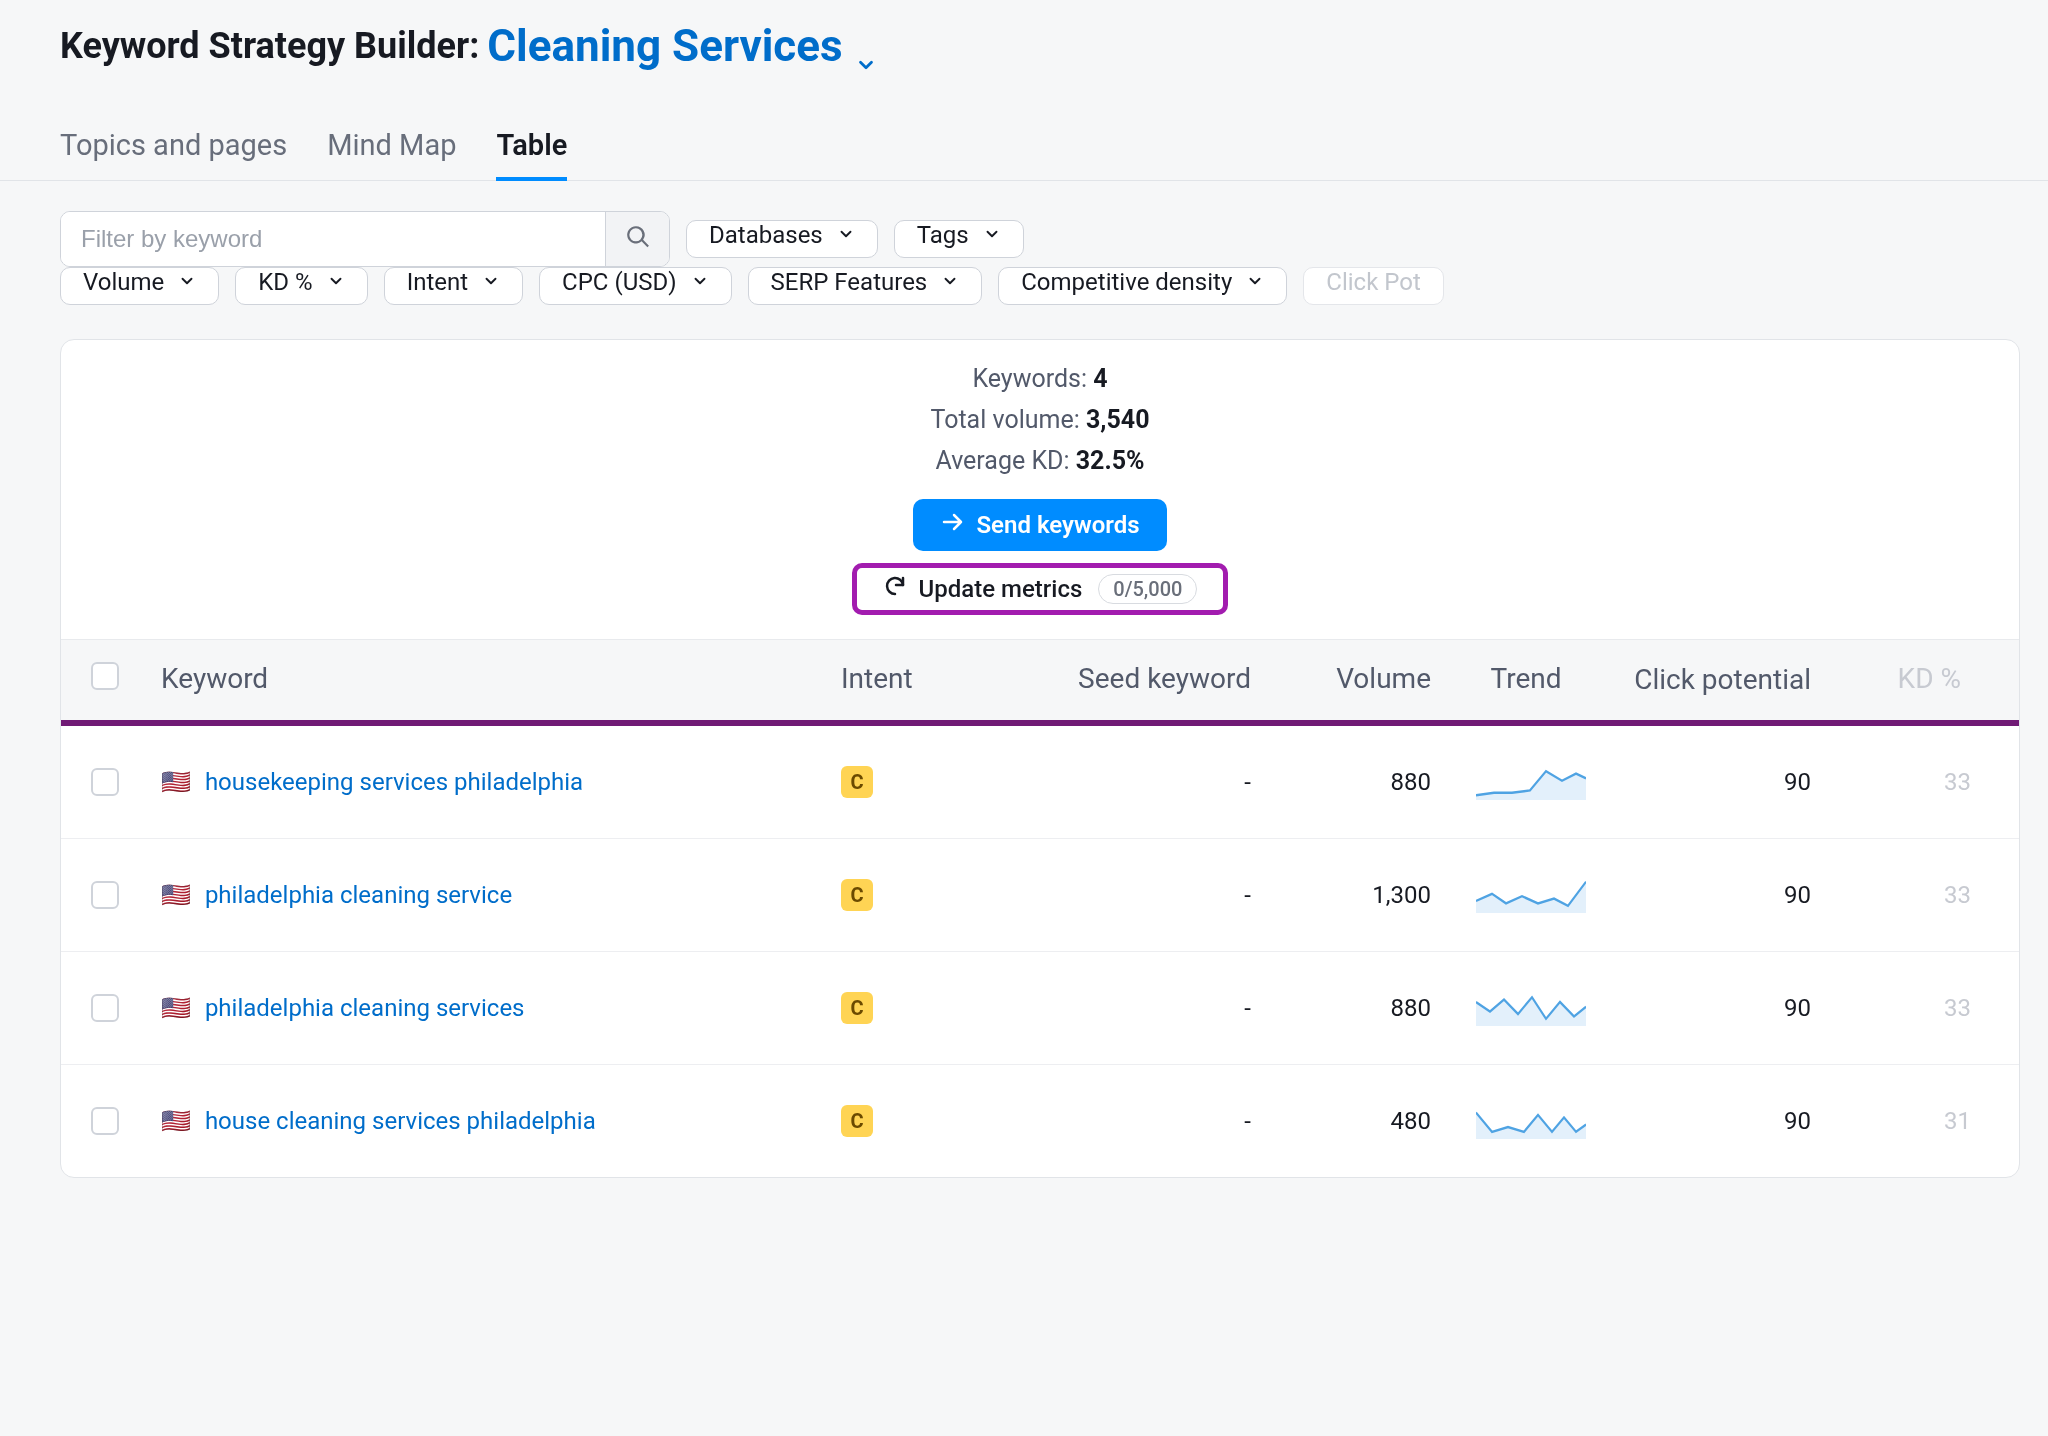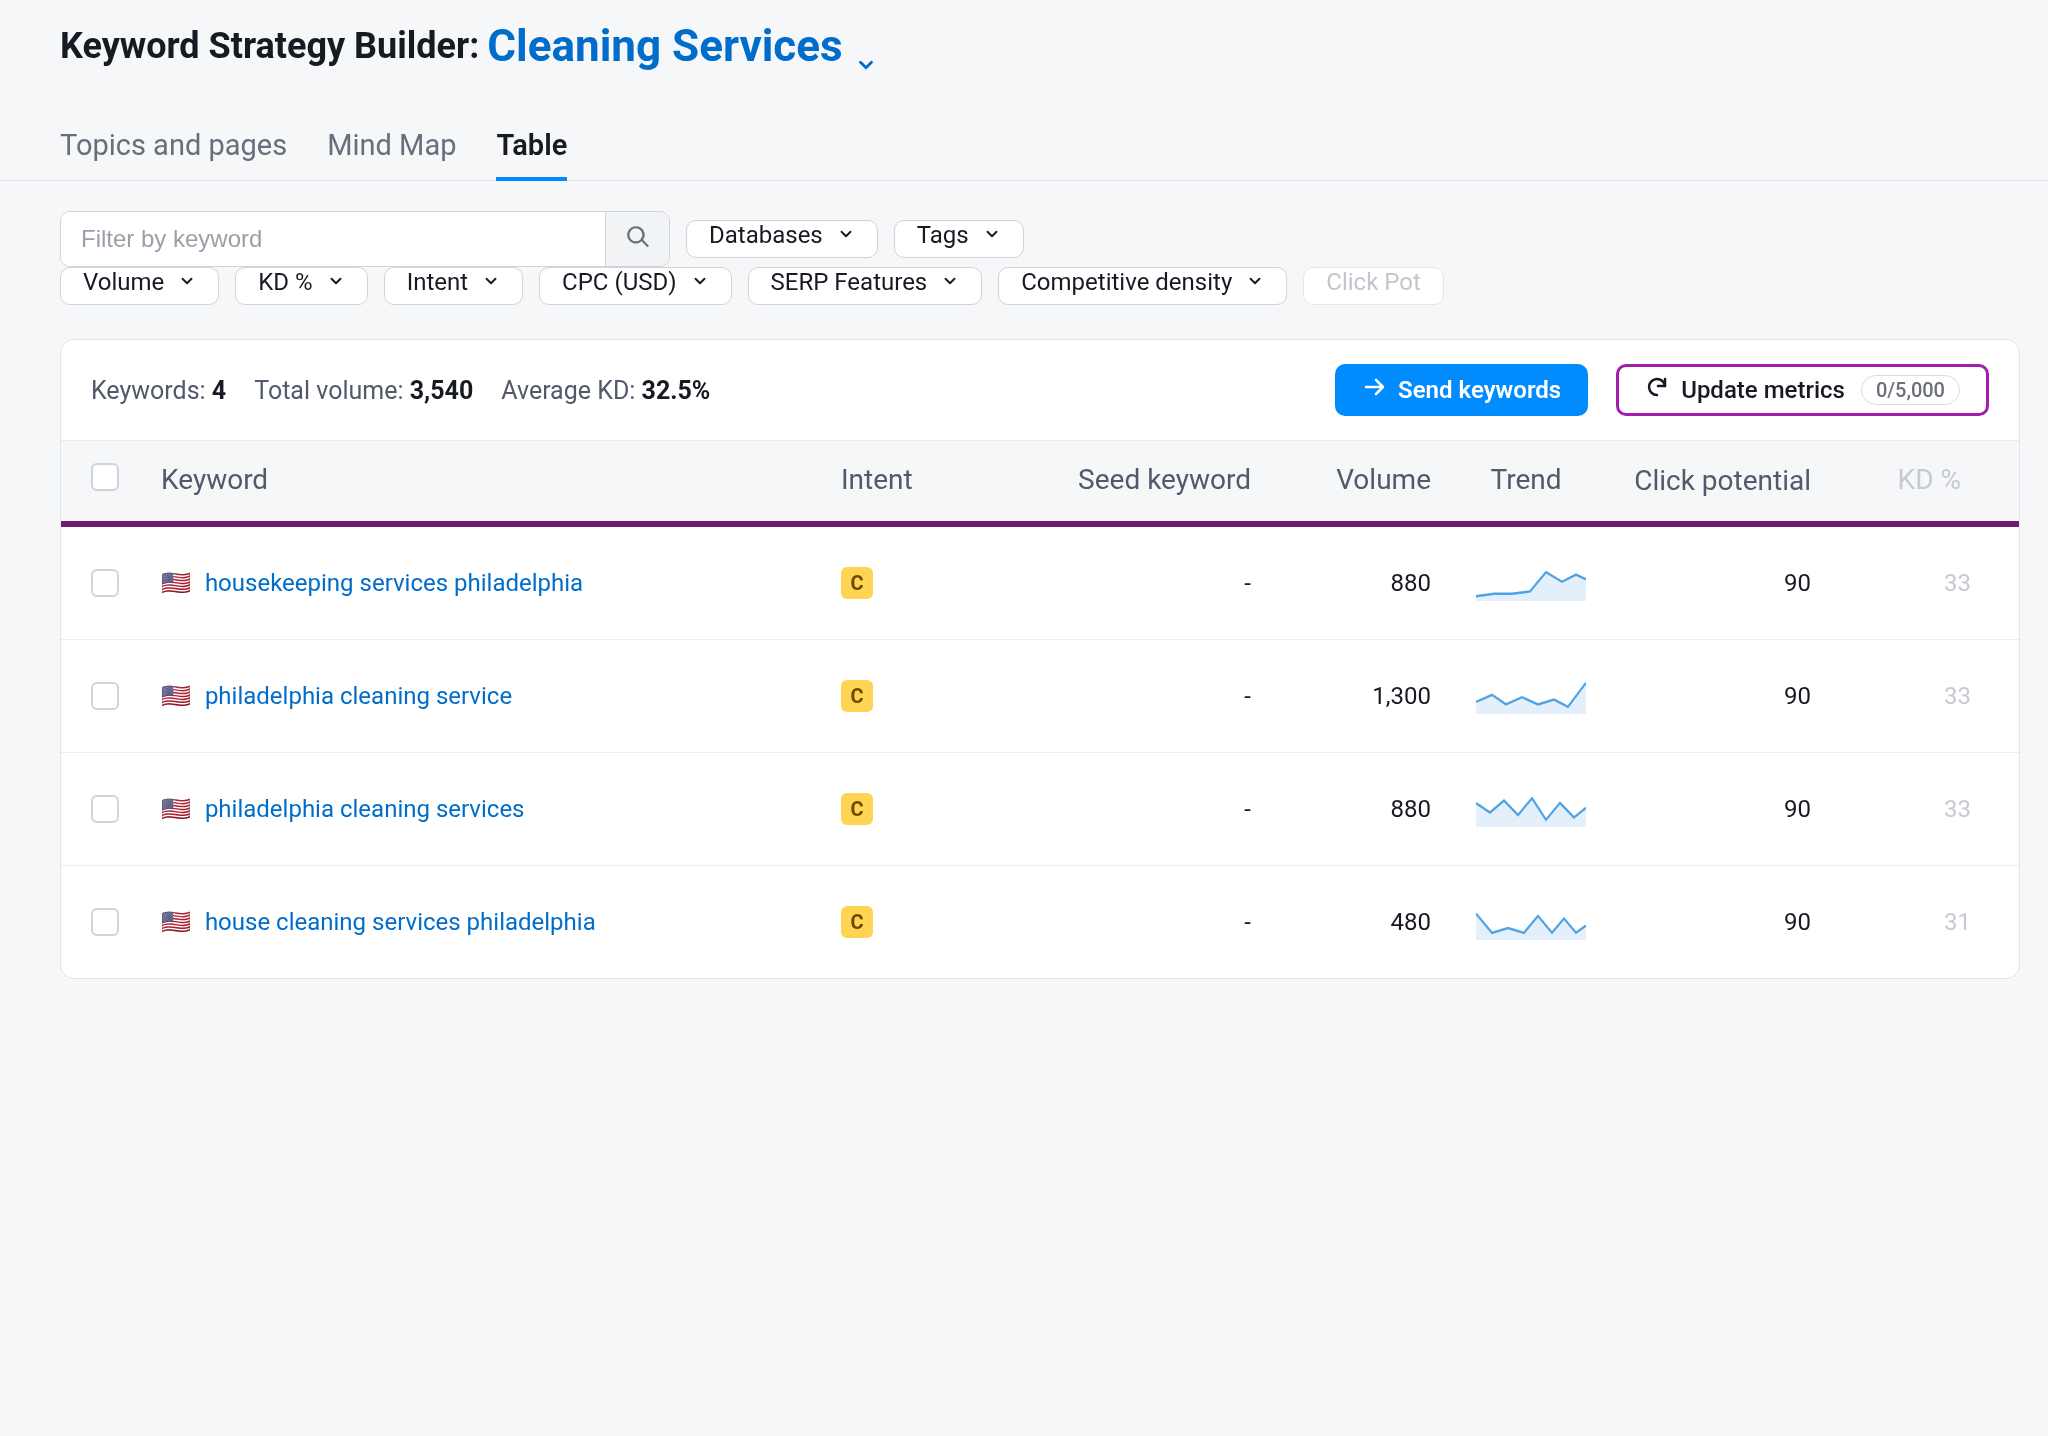--- a/index.html
+++ b/index.html
@@ -126,45 +126,46 @@
   margin-top: 34px;
   background: #fff;
   border: 1px solid #e1e4e8;
   border-radius: 14px;
   overflow: hidden;
   width: 1960px;
 }
 .summary {
   display: flex;
   align-items: center;
-  gap: 28px;
+  gap: 12px;
   padding: 24px 30px;
   border-bottom: 1px solid #e8eaed;
   font-size: 25px;
+  flex-direction: column;
 }
 .summary .label { color: #52596a; }
 .summary .val { font-weight: 700; color: #171a22; }
 .spacer { flex: 1; }
 .btn {
   display: inline-flex;
   align-items: center;
   gap: 12px;
   height: 52px;
   padding: 0 26px;
   border-radius: 10px;
   font-size: 24px;
   font-weight: 600;
   cursor: pointer;
   border: 1px solid transparent;
 }
 .btn-primary { background: #008cff; color: #fff; }
 .btn-primary svg { width: 24px; height: 24px; fill: #fff; stroke:#fff; }
 .btn-secondary {
   background: #fff;
-  border: 3px solid #a21caf;
+  border: 5px solid #a21caf;
   color: #171a22;
   font-weight: 500;
 }
 .btn-secondary svg { width: 24px; height: 24px; fill: none; stroke:#171a22; stroke-width:2; }
 .badge-count {
   border: 1px solid #d8dbe0;
   border-radius: 999px;
   padding: 2px 14px;
   font-size: 20px;
   color: #6a6f7a;

